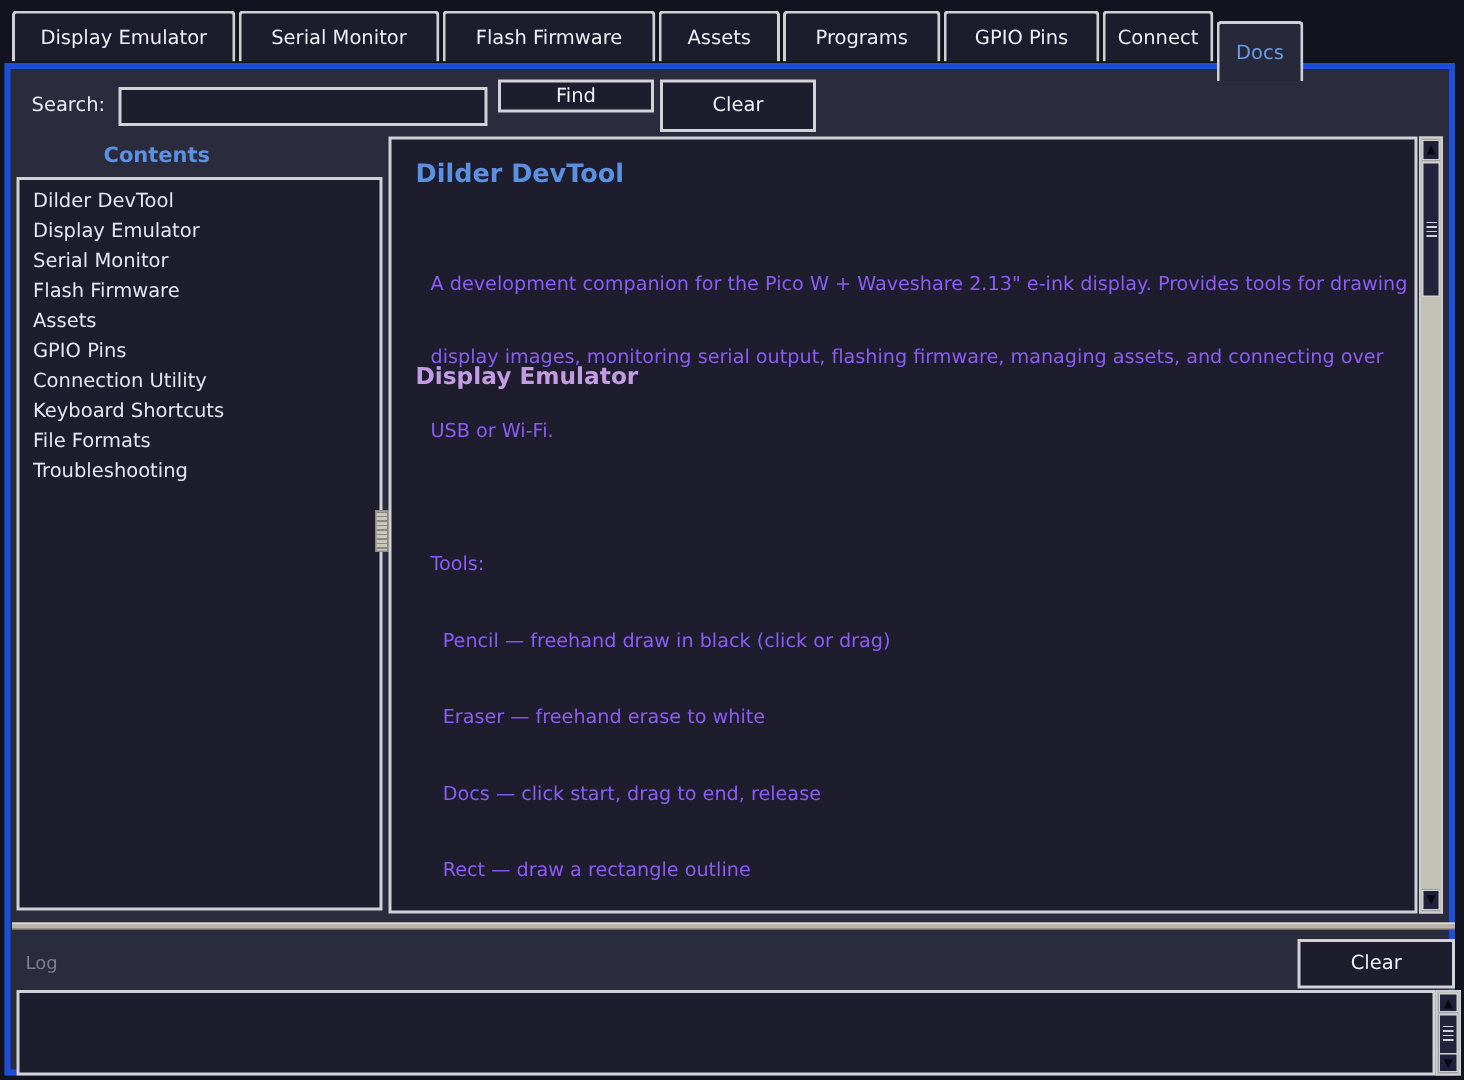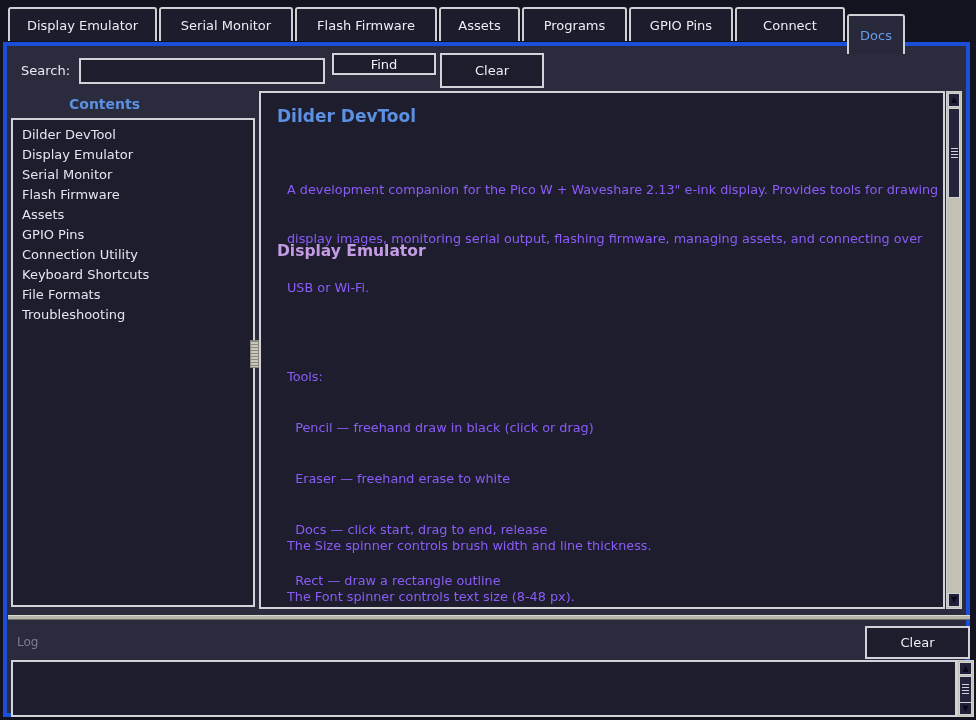--- a/index.html
+++ b/index.html
@@ -99,21 +99,21 @@
 </head>
 <body>
 
 <div class="tabbar">
   <div class="tab" style="width:149px">Display Emulator</div>
   <div class="tab" style="width:134px">Serial Monitor</div>
   <div class="tab" style="width:142px">Flash Firmware</div>
   <div class="tab" style="width:81px">Assets</div>
   <div class="tab" style="width:105px">Programs</div>
   <div class="tab" style="width:104px">GPIO Pins</div>
-  <div class="tab" style="width:110px">Connect</div>
+  <div class="tab" style="width:74px">Connect</div>
   <div class="tab active" style="width:58px">Docs</div>
 </div>
 
 <div class="main-frame">
 
   <span class="label" style="left:14px; top:17px">Search:</span>
   <input class="entry" style="left: 72px; top: 12px; width: 246px; height: 26px;" value="">
   <div class="btn" style="left:325px; top:7px; width:104px; height:22px">Find</div>
   <div class="btn" style="left:433px; top:7px; width:104px; height:35px">Clear</div>
 
@@ -143,27 +143,20 @@
     <div class="doc-h2">Display Emulator</div>
     <div class="doc-block lh21" style="top:243px">
       <div>Tools:</div>
       <div>  Pencil — freehand draw in black (click or drag)</div>
       <div>  Eraser — freehand erase to white</div>
       <div>  Docs — click start, drag to end, release</div>
       <div>  Rect — draw a rectangle outline</div>
       
       
     </div>
-    <div class="doc-block lh21" style="top:412px">
-      <div>The Size spinner controls brush width and line thickness.</div>
-      <div>The Font spinner controls text size (8-48 px).</div>
-      
-      
-      
-    </div>
   </div>
 
   <div class="scrollbar" style="left:939px; top:45px; width:16px; height:518px">
     <div class="sb-btn" style="top:1px; height:14px">
       <span>▲</span>
     </div>
     <div class="sb-thumb" style="top:16px; height:90px">
       <div class="sb-grip"></div>
     </div>
     <div class="sb-btn" style="bottom:1px; height:14px">

